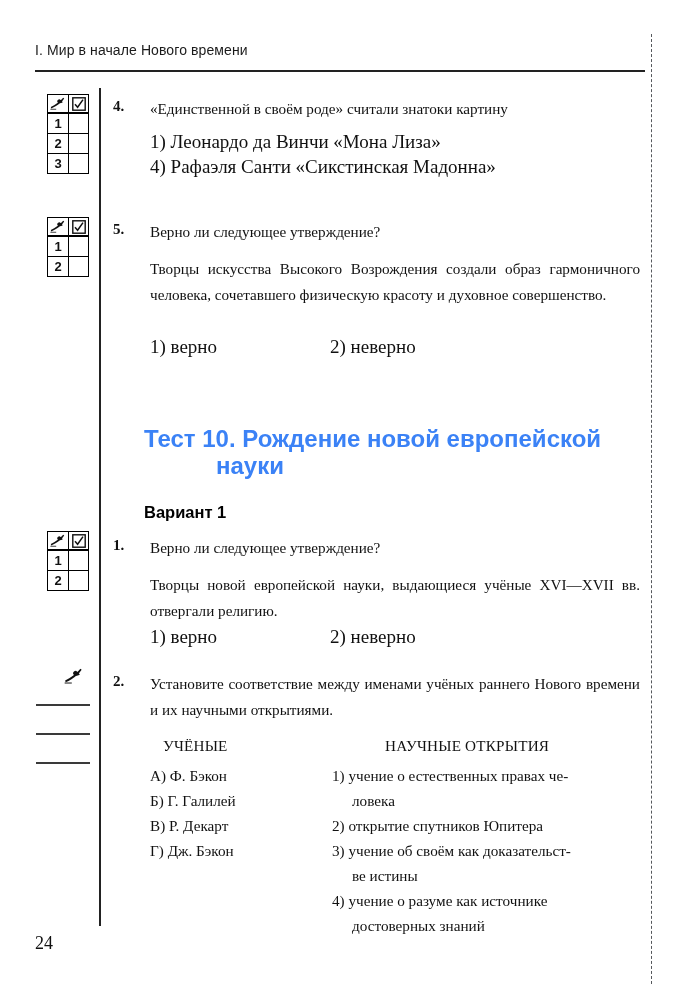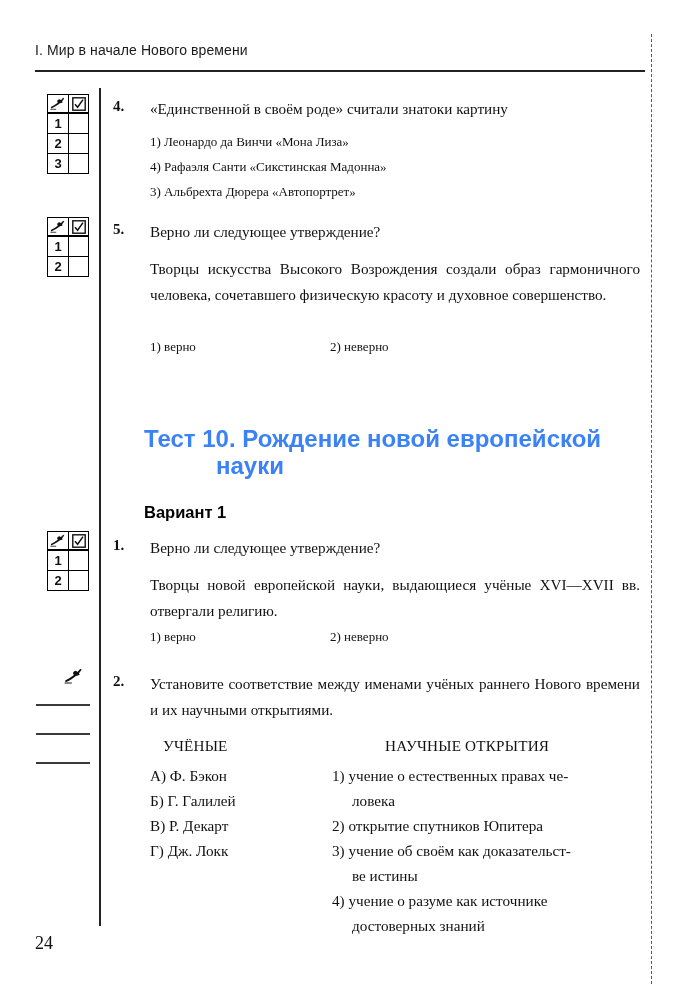--- a/index.html
+++ b/index.html
@@ -72,21 +72,21 @@
     position: absolute;
     font-size: 15.2px;
     line-height: 25.5px;
   }
   .qtext.justify {
     text-align: justify;
     text-align-last: left;
   }
   .opt {
     position: absolute;
-    font-size: 13px;
+    font-size: 19px;
     line-height: 25.5px;
     white-space: nowrap;
   }
 
   
   .answer-grid {
     position: absolute;
     border: 1.6px solid #000;
     border-collapse: collapse;
     background: #fff;
@@ -218,21 +218,20 @@
       <div class="cell-l">3</div>
       <div class="cell-r"></div>
     </div>
   </div>
 
   <div class="qnum" style="left:113px; top:98px;">4.</div>
   <div class="qtext" style="left:150px; top:96px; width:490px;">«Единственной в своём роде» считали знатоки картину</div>
 
   <div class="opt" style="left:150px; top:129px;">1) Леонардо да Винчи «Мона Лиза»</div>
   <div class="opt" style="left:150px; top:154px;">4) Рафаэля Санти «Сикстинская Мадонна»</div>
-  <div class="opt" style="left:150px; top:179px;">3) Альбрехта Дюрера «Автопортрет»</div>
 
   <div class="answer-grid" style="left:47px; top:217px;">
     <div class="row head-row">
       <div class="cell-l">
         <svg class="pen-ico" width="16" height="13" viewBox="0 0 16 13" aria-hidden="true">
           <path d="M1.2 11.6 C4.5 10.2 7.5 8.4 10.6 5.6 C12 4.3 13.2 3.0 14.2 1.4 L13.2 0.7 C11.6 2.6 9.6 4.4 7.4 6.0 C5.2 7.6 3.1 8.9 0.8 10.1 Z" fill="#111"></path>
           <path d="M9.6 2.2 C10.9 3.0 12.0 4.0 12.8 5.2 C11.6 6.0 10.3 6.4 9.1 6.2 C8.0 6.0 7.3 5.3 7.2 4.3 C7.1 3.3 8.1 2.4 9.6 2.2 Z" fill="#111"></path>
           <path d="M0.4 12.6 L6.2 12.6 L6.2 11.8 L0.4 11.8 Z" fill="#111"></path>
         </svg>
       </div>
@@ -313,21 +312,21 @@
 
   <div class="qnum" style="left:113px; top:673px;">2.</div>
   <div class="qtext justify" style="left:150px; top:671px; width:490px;">Установите соответствие между именами учёных раннего Нового времени и их научными открытиями.</div>
 
   <div class="match-head" style="left:163px; top:737px;">УЧЁНЫЕ</div>
   <div class="match-head" style="left:385px; top:737px;">НАУЧНЫЕ ОТКРЫТИЯ</div>
 
   <div class="match-item" style="left:150px; top:763px;">А) Ф. Бэкон</div>
   <div class="match-item" style="left:150px; top:788px;">Б) Г. Галилей</div>
   <div class="match-item" style="left:150px; top:813px;">В) Р. Декарт</div>
-  <div class="match-item" style="left:150px; top:838px;">Г) Дж. Локк</div>
+  <div class="match-item" style="left:150px; top:838px;">Г) Дж. Бэкон</div>
 
   <div class="match-item-wrap" style="left:332px; top:763px; width:320px;">
     <span>1)</span>
     <span>учение о естественных правах че-</span>
     <span class="cont">ловека</span>
   </div>
 
   <div class="match-item-wrap" style="left:332px; top:813px; width:320px;">
     <span>2)</span>
     <span>открытие спутников Юпитера</span>

